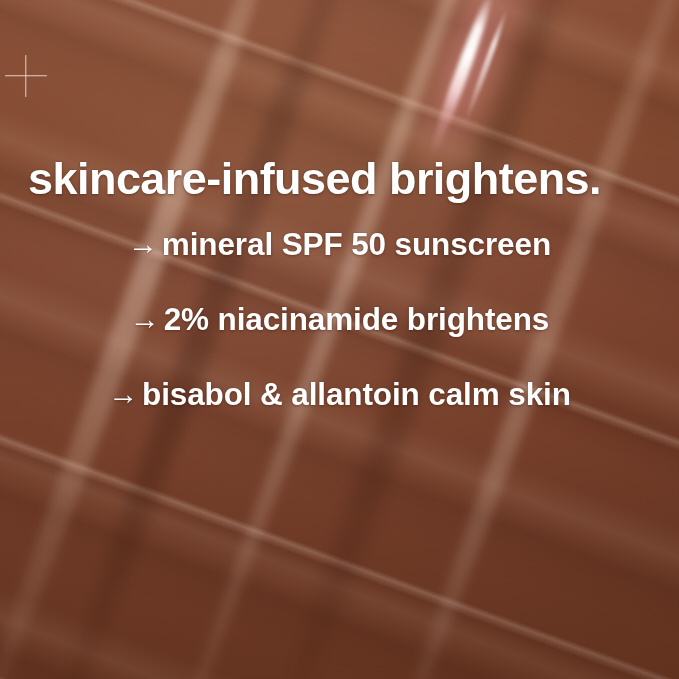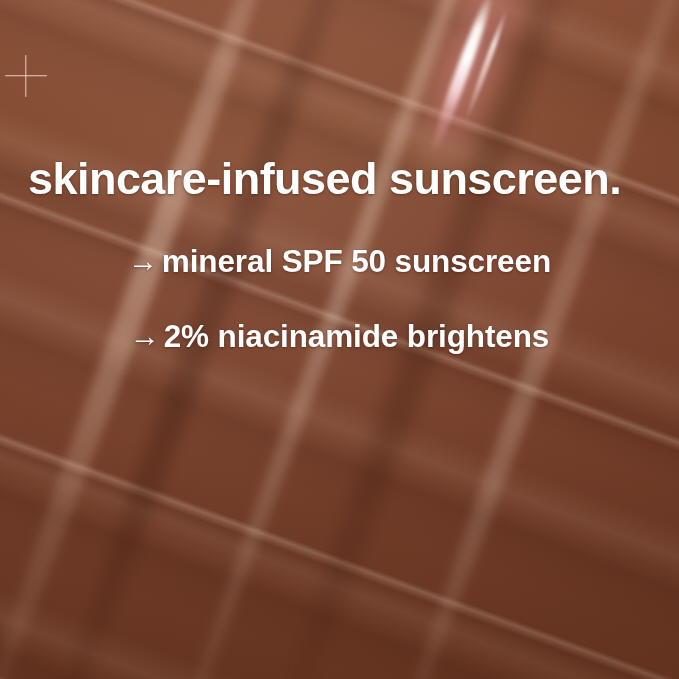--- a/index.html
+++ b/index.html
@@ -227,21 +227,21 @@
     white-space: nowrap;
     text-shadow:
       0 1px 3px rgba(50, 18, 8, 0.40),
       0 0 1px rgba(50, 18, 8, 0.35);
   }
 
   .bullets {
     position: absolute;
     left: 0;
     right: 0;
-    top: 243px;
+    top: 226px;
   }
 
   .bullet {
     text-align: center;
     color: #ffffff;
     font-size: 31.5px;
     line-height: 1.18;
     font-weight: 700;
     letter-spacing: -0.004em;
     text-shadow:
@@ -281,28 +281,31 @@
   <div class="specular-glow"></div>
   <div class="specular"></div>
   <div class="specular-2"></div>
 
   <div class="sparkle sparkle-1"></div>
 
   <div class="bg-layer bg-vignette"></div>
 
   <div class="content">
 
-    <div class="headline">skincare-infused sunscreen.</div>
+    <div class="headline">skincare-infused brightens.</div>
 
     <div class="bullets">
 
       <div class="bullet bullet-1">
         <span class="line"><span class="arrow">→</span><span>mineral SPF 50 sunscreen</span></span>
       </div>
 
       <div class="bullet bullet-2">
         <span class="line"><span class="arrow">→</span><span>2% niacinamide brightens</span></span>
       </div>
 
+      <div class="bullet bullet-3">
+        <span class="line"><span class="arrow">→</span><span>bisabol &amp; allantoin calm skin</span></span>
+      </div>
 
     </div>
   </div>
 </div>
 
 </body></html>

